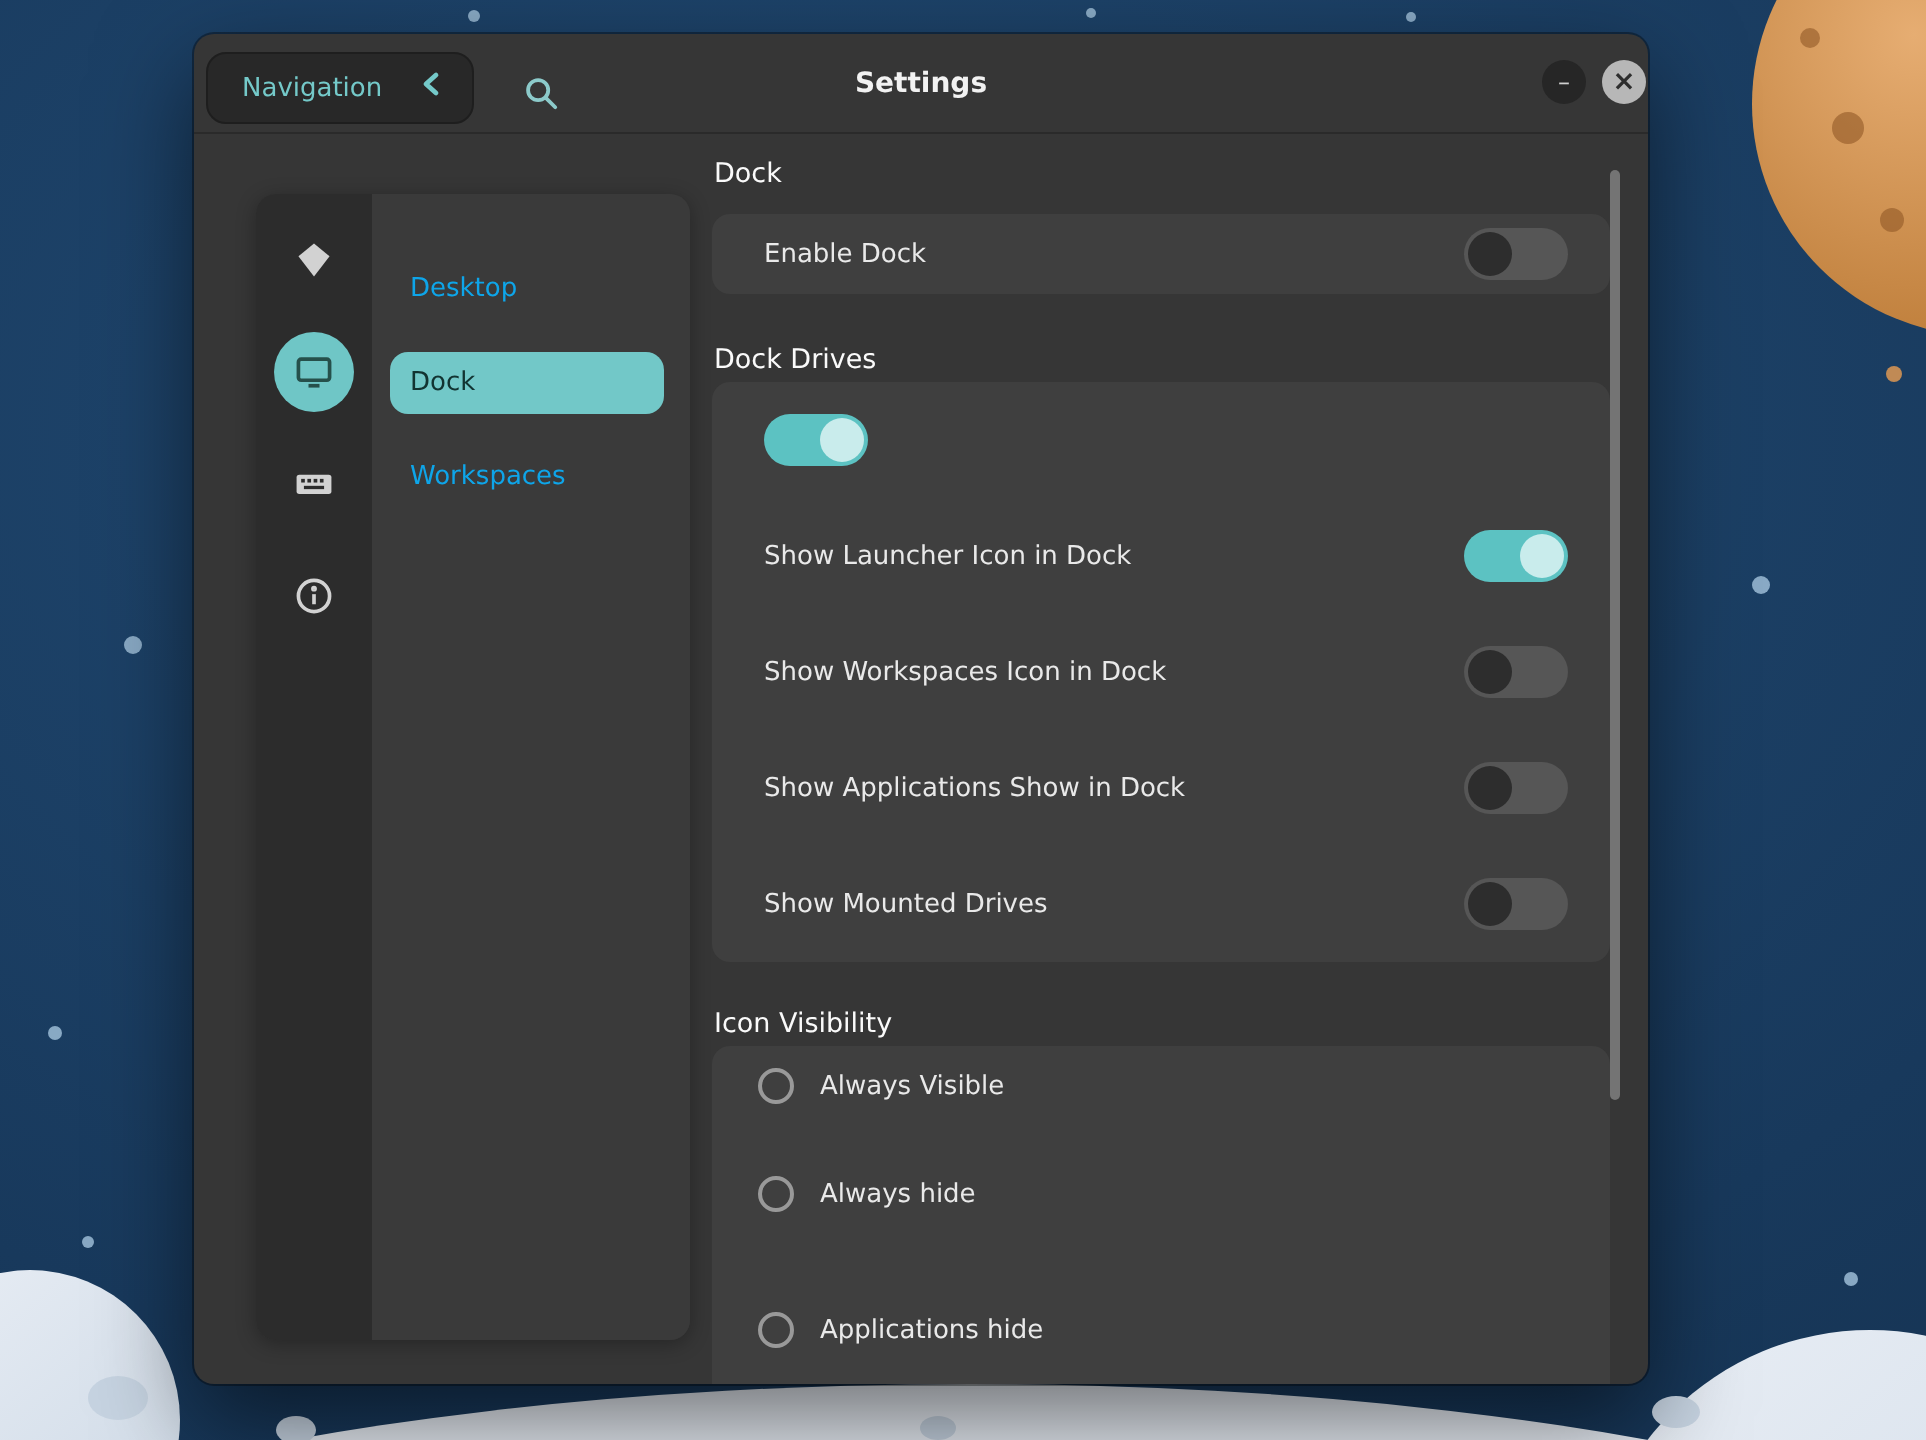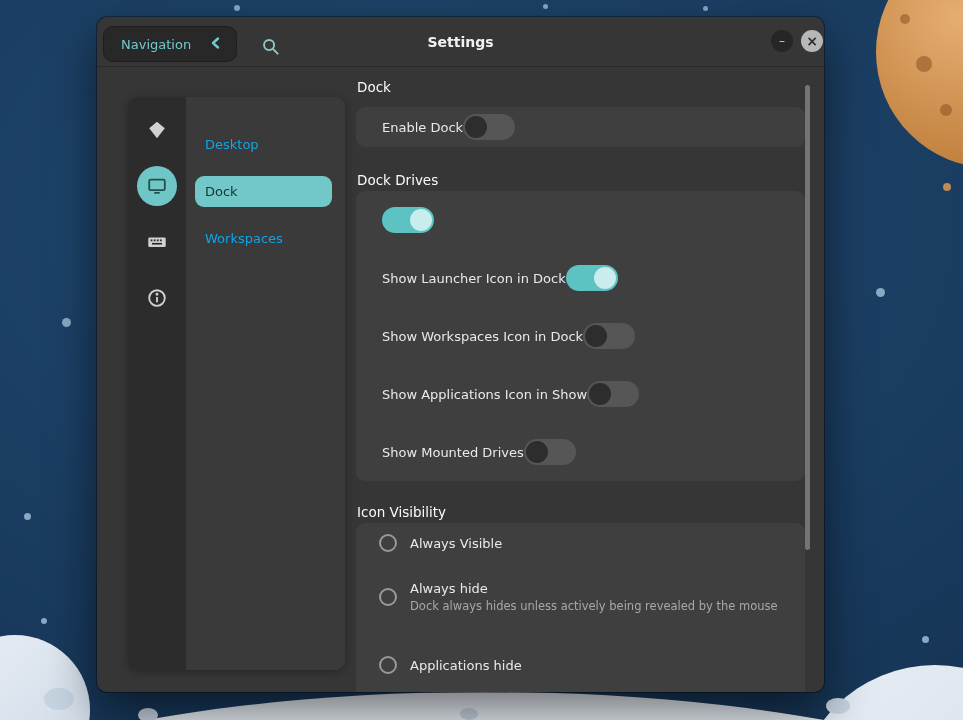--- a/index.html
+++ b/index.html
@@ -55,21 +55,21 @@
 
   
   .content{position:absolute;left:259px;top:50px;width:455px;height:625px;overflow:hidden}
   .section-title{position:absolute;left:1px;color:#fafafa;font-size:13.5px}
   .st1{top:12px}.st2{top:105px}.st3{top:437px}
   .card{position:absolute;left:0;width:449px;background:#3f3f3f;border-radius:9px}
   .card1{top:40px;height:40px}
   .card2{top:124px;height:290px;display:flex;flex-direction:column}
   .card3{top:456px;height:200px}
   .row{display:flex;align-items:center}
-  .toggle-row{padding:0 21px 0 26px}
+  .toggle-row{justify-content:space-between;padding:0 21px 0 26px}
   .card1 .toggle-row{height:40px}
   .card2 .toggle-row{flex:1}
   .row-label{color:#e9e9e9;font-size:13px}
   .row-desc{color:#a8a8a8;font-size:11.5px;margin-top:3px;display:block}
 
   .toggle{position:relative;width:52px;height:26px;border-radius:13px;background:#565656;
     flex:none;cursor:pointer}
   .toggle .knob{position:absolute;top:2px;left:2px;width:22px;height:22px;border-radius:50%;
     background:#2d2d2d}
   .toggle[data-on="true"]{background:#5cc2c2}
@@ -203,21 +203,21 @@
             <div class="knob"></div>
           </div>
       </div>
       <div class="row toggle-row">
         <span class="row-label">Show Workspaces Icon in Dock</span>
         <div class="toggle" data-on="false">
             <div class="knob"></div>
           </div>
       </div>
       <div class="row toggle-row">
-        <span class="row-label">Show Applications Icon in Show</span>
+        <span class="row-label">Show Applications Show in Dock</span>
         <div class="toggle" data-on="false">
             <div class="knob"></div>
           </div>
       </div>
       <div class="row toggle-row">
         <span class="row-label">Show Mounted Drives</span>
         <div class="toggle" data-on="false">
             <div class="knob"></div>
           </div>
       </div>
@@ -228,21 +228,20 @@
       <div class="row radio-row vrow1">
         <span class="radio"></span>
         <div class="radio-text">
           <span class="row-label">Always Visible</span>
         </div>
       </div>
       <div class="row radio-row vrow">
         <span class="radio"></span>
         <div class="radio-text">
           <span class="row-label">Always hide</span>
-          <span class="row-desc">Dock always hides unless actively being revealed by the mouse</span>
         </div>
       </div>
       <div class="row radio-row vrow">
         <span class="radio"></span>
         <div class="radio-text">
           <span class="row-label">Applications hide</span>
         </div>
       </div>
     </div>
   </div>

